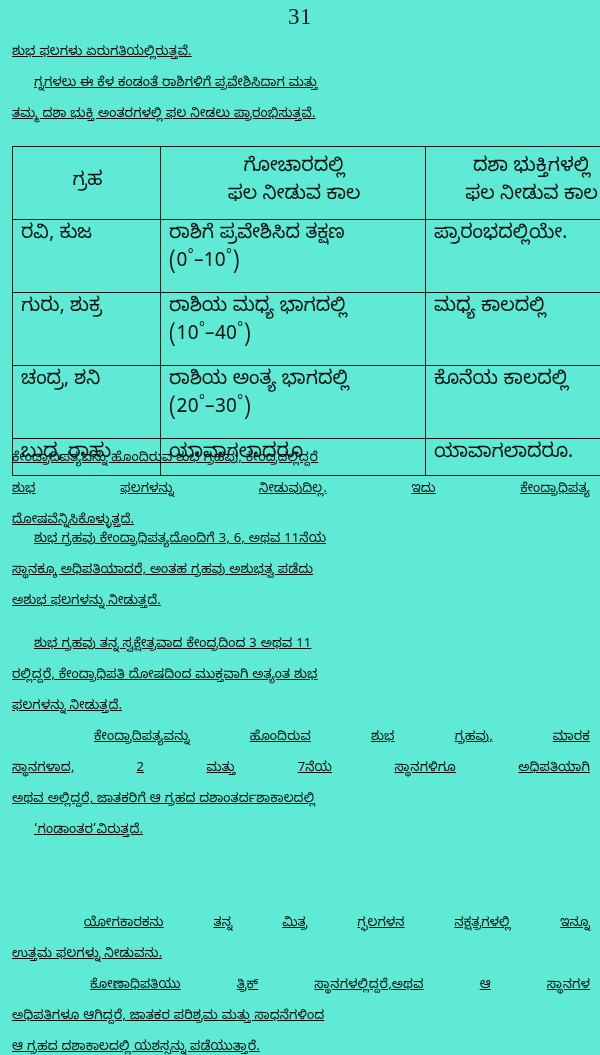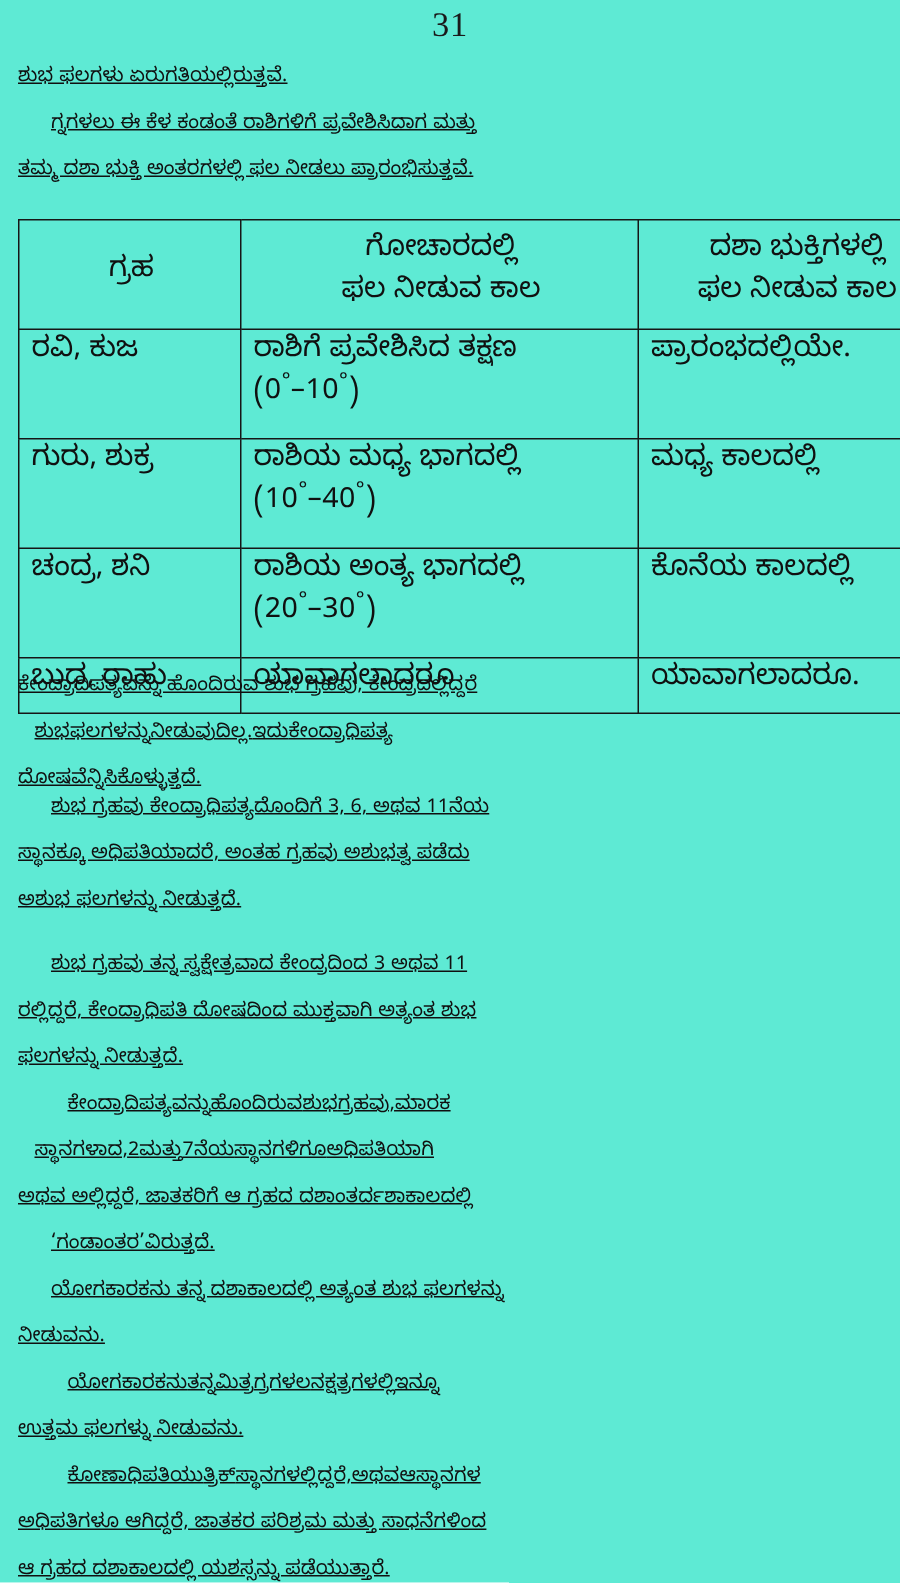--- a/index.html
+++ b/index.html
@@ -56,23 +56,22 @@
     text-align: justify;
     text-justify: inter-word;
   }
   .para .line {
     display: block;
     white-space: nowrap;
   }
   
   .para .line.just {
     display: flex;
-    justify-content: flex-start;
+    justify-content: space-between;
     white-space: nowrap;
-    margin-left: 11px;
   }
   .indent {
     display: inline-block;
     width: 22px;
   }
 
   
   .grid {
     position: absolute;
     left: 12px;
@@ -221,31 +220,27 @@
         <span>ಸ್ಥಾನಗಳಾದ,</span>
         <span>2</span>
         <span>ಮತ್ತು</span>
         <span>7ನೆಯ</span>
         <span>ಸ್ಥಾನಗಳಿಗೂ</span>
         <span>ಅಧಿಪತಿಯಾಗಿ</span>
       </span>
       <span class="line"><span>ಅಥವ ಅಲ್ಲಿದ್ದರೆ, ಜಾತಕರಿಗೆ ಆ ಗ್ರಹದ ದಶಾಂತರ್ದಶಾಕಾಲದಲ್ಲಿ</span></span>
       <span class="line"><span class="indent"></span><span>‘ಗಂಡಾಂತರ’ವಿರುತ್ತದೆ.</span></span>
     </div>
-  <div class="para kn" id="p-e">
-      <span class="line"><span class="indent"></span><span>ಯೋಗಕಾರಕನು ತನ್ನ ದಶಾಕಾಲದಲ್ಲಿ ಅತ್ಯಂತ ಶುಭ ಫಲಗಳನ್ನು</span></span>
-      <span class="line"><span>ನೀಡುವನು.</span></span>
-    </div>
   <div class="para kn" id="p-f">
       <span class="line just">
         <span class="indent"></span>
         <span>ಯೋಗಕಾರಕನು</span>
         <span>ತನ್ನ</span>
         <span>ಮಿತ್ರ</span>
-        <span>ಗ್ರಗಳಲ</span>
+        <span>ಗ್ಫಲಗಳನ</span>
         <span>ನಕ್ಷತ್ರಗಳಲ್ಲಿ</span>
         <span>ಇನ್ನೂ</span>
       </span>
       <span class="line"><span>ಉತ್ತಮ ಫಲಗಳ್ನು ನೀಡುವನು.</span></span>
     </div>
   <div class="para kn" id="p-g">
       <span class="line just">
         <span class="indent"></span>
         <span>ಕೋಣಾಧಿಪತಿಯು</span>
         <span>ತ್ರಿಕ್</span>

